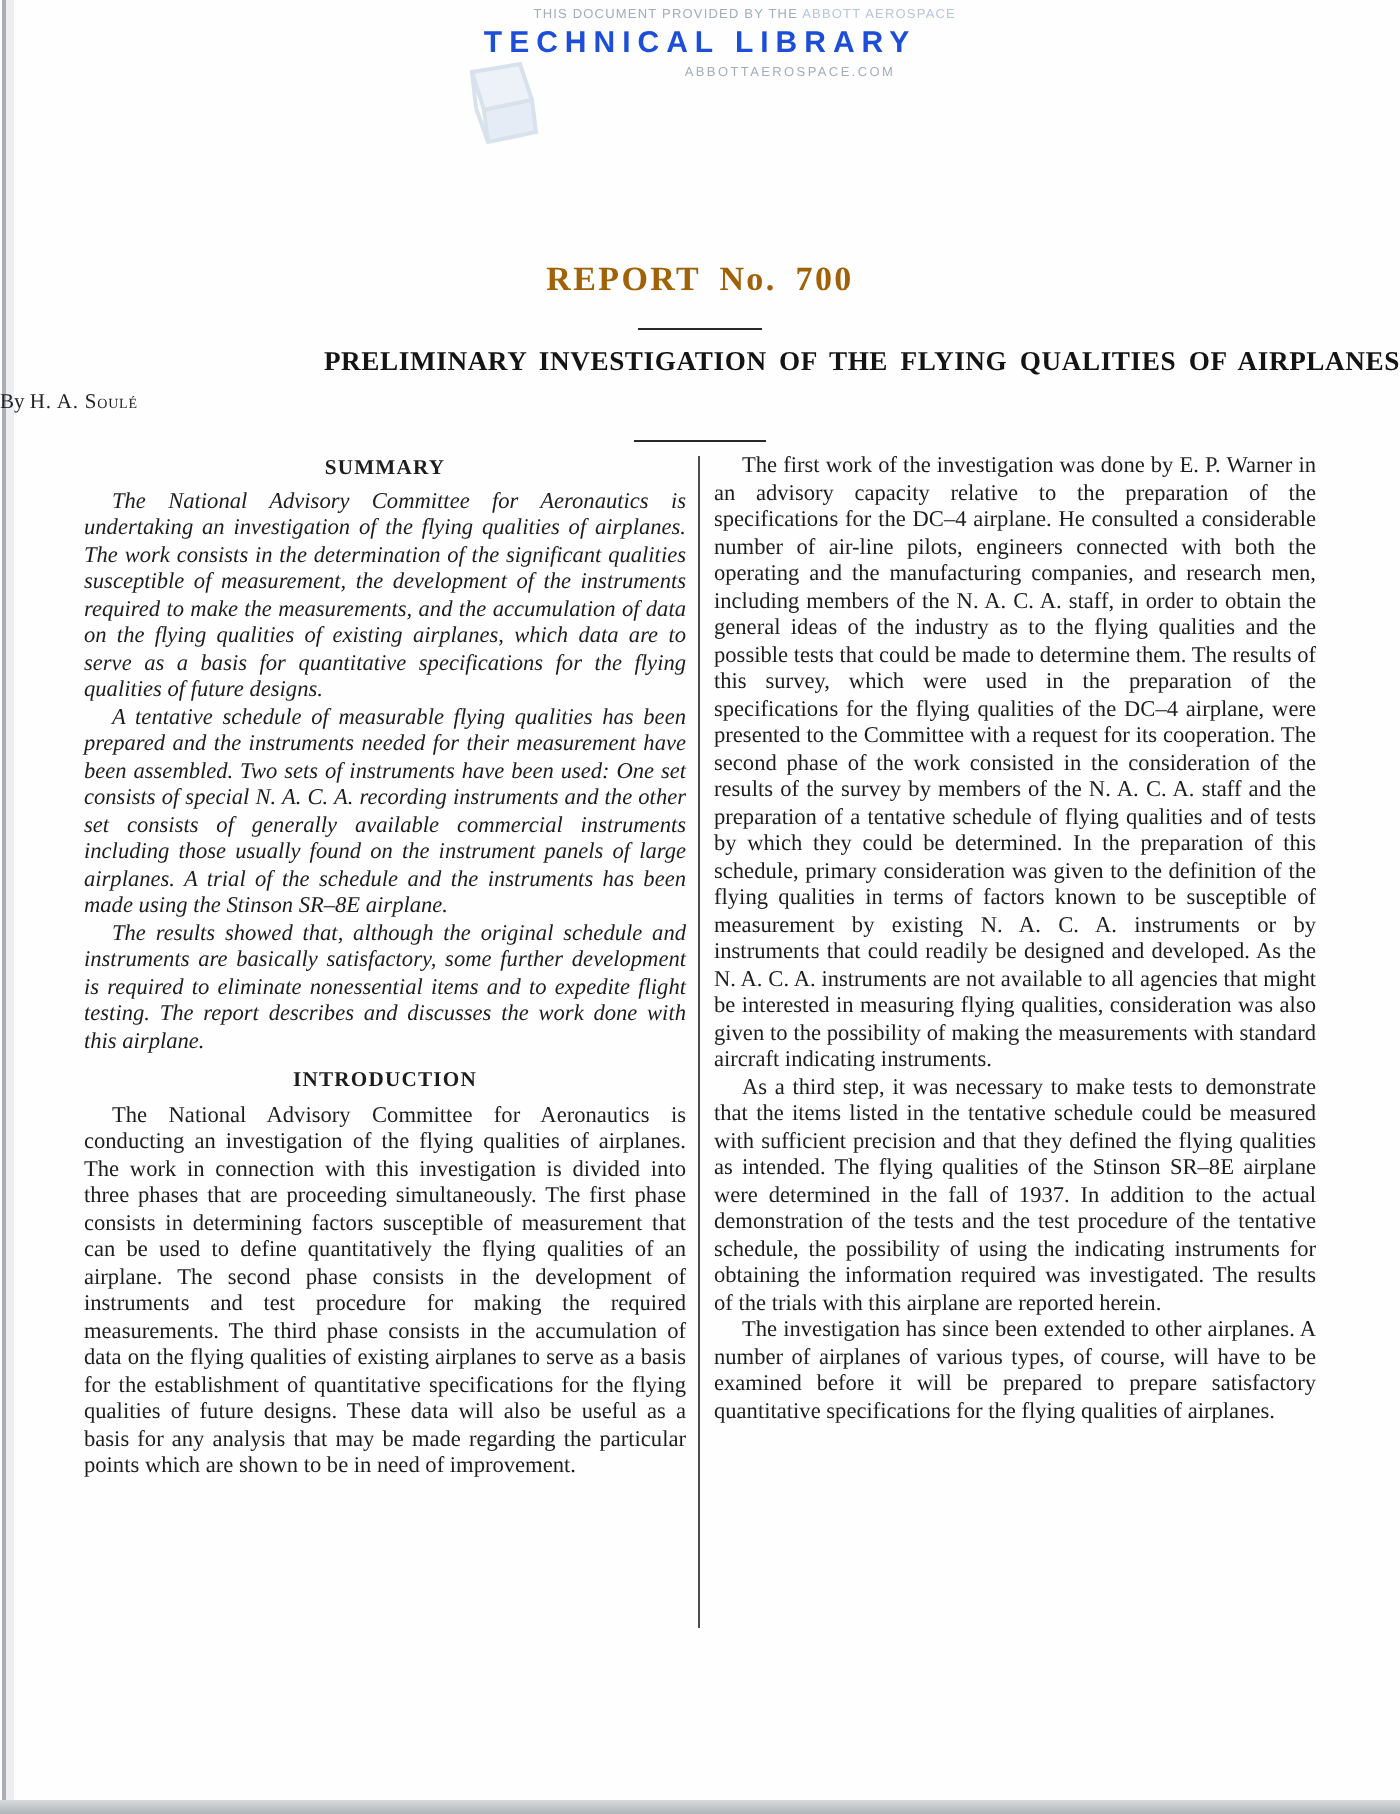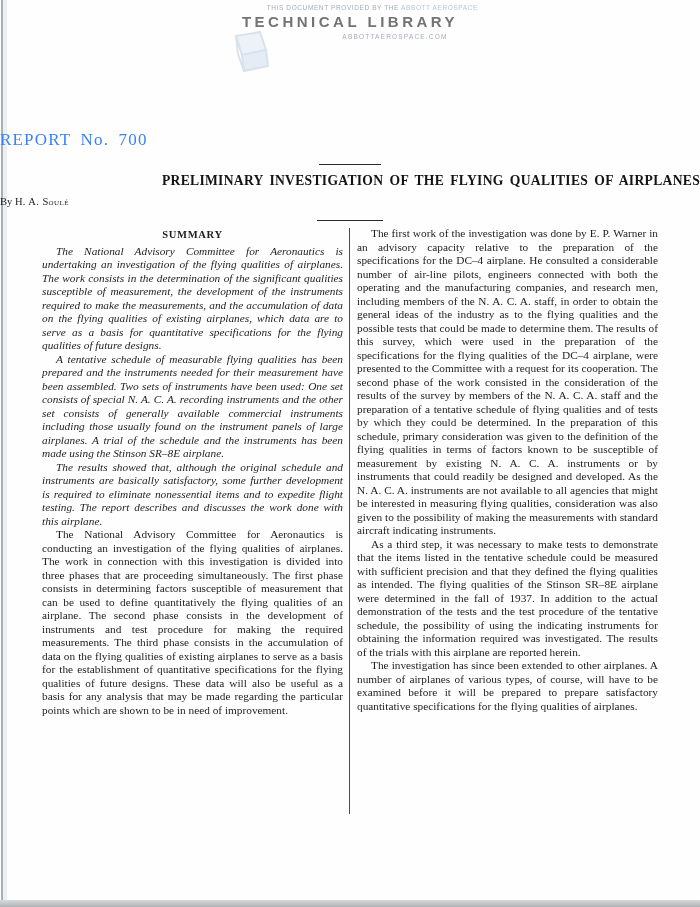--- a/index.html
+++ b/index.html
@@ -12,28 +12,28 @@
   .scan-edge-left{position:absolute;left:1px;top:0;width:2px;height:100%;background:#a9afb4;}
   .scan-edge-left2{position:absolute;left:3px;top:0;width:4px;height:100%;background:#eceeef;}
   .scan-edge-bottom{position:absolute;left:0;bottom:0;width:100%;height:7px;
     background:linear-gradient(#d8dbdd,#aeb3b7);}
   
   .watermark{position:absolute;top:4px;left:222px;width:256px;
     font-family:"Liberation Sans","DejaVu Sans",sans-serif;line-height:1.25;}
   .wm-line1{font-size:6.5px;letter-spacing:.6px;text-align:right;}
   .wm-prefix{color:#a3adba;}
   .wm-brand{color:#b7c6da;}
-  .wm-title{font-size:15px;letter-spacing:3.5px;color:#737373;font-weight:bold;
+  .wm-title{font-size:15px;letter-spacing:3.5px;color:#1d4ed8;font-weight:bold;
     text-align:center;margin-top:1px;}
   .wm-domain{font-size:6.5px;letter-spacing:1.2px;color:#a3adba;text-align:center;
     padding-left:90px;margin-top:1px;}
   .wm-logo{position:absolute;left:4px;top:20px;opacity:.75;}
   
-  .report-no{position:absolute;top:130px;left:0;width:100%;
-    font-size:17px;font-weight:normal;letter-spacing:1.2px;word-spacing:4px;color:#3b82f6;}
+  .report-no{position:absolute;top:130px;left:0;width:100%;text-align:center;
+    font-size:17px;font-weight:bold;letter-spacing:1.2px;word-spacing:4px;color:#a16207;}
   .rule{position:absolute;left:50%;transform:translateX(-50%);border-top:1.6px solid #2a2a2a;}
   .rule-1{top:164px;width:62px;}
   .doc-title{position:absolute;top:173px;left:0;width:100%;text-align:right;
     font-size:13.6px;font-weight:bold;letter-spacing:.3px;word-spacing:2.5px;color:#141414;}
   .byline{position:absolute;top:196px;left:0;width:100%;text-align:left;
     font-size:10.5px;color:#222;}
   .byline .author{font-variant:small-caps;letter-spacing:.4px;}
   .rule-2{top:220px;width:66px;}
   
   .columns{position:absolute;top:227px;left:42px;width:616px;display:flex;}
@@ -86,20 +86,21 @@
   <div class="col-divider"></div>
 
   <div class="col col-left">
     <div class="summary">
       <p class="section-heading heading-summary">SUMMARY</p>
       <p>The National Advisory Committee for Aeronautics is undertaking an investigation of the flying qualities of airplanes.  The work consists in the determination of the significant qualities susceptible of measurement, the development of the instruments required to make the measurements, and the accumulation of data on the flying qualities of existing airplanes, which data are to serve as a basis for quantitative specifications for the flying qualities of future designs.</p>
       <p>A tentative schedule of measurable flying qualities has been prepared and the instruments needed for their measurement have been assembled.  Two sets of instruments have been used: One set consists of special N. A. C. A. recording instruments and the other set consists of generally available commercial instruments including those usually found on the instrument panels of large airplanes.  A trial of the schedule and the instruments has been made using the Stinson SR–8E airplane.</p>
       <p>The results showed that, although the original schedule and instruments are basically satisfactory, some further development is required to eliminate nonessential items and to expedite flight testing.  The report describes and discusses the work done with this airplane.</p>
     </div>
     <div>
+      <p class="section-heading heading-intro">INTRODUCTION</p>
       <p>The National Advisory Committee for Aeronautics is conducting an investigation of the flying qualities of airplanes.  The work in connection with this investigation is divided into three phases that are proceeding simultaneously.  The first phase consists in determining factors susceptible of measurement that can be used to define quantitatively the flying qualities of an airplane.  The second phase consists in the development of instruments and test procedure for making the required measurements.  The third phase consists in the accumulation of data on the flying qualities of existing airplanes to serve as a basis for the establishment of quantitative specifications for the flying qualities of future designs.  These data will also be useful as a basis for any analysis that may be made regarding the particular points which are shown to be in need of improvement.</p>
     </div>
   </div>
 
   <div class="col col-right">
     <p>The first work of the investigation was done by E. P. Warner in an advisory capacity relative to the preparation of the specifications for the DC–4 airplane.  He consulted a considerable number of air-line pilots, engineers connected with both the operating and the manufacturing companies, and research men, including members of the N. A. C. A. staff, in order to obtain the general ideas of the industry as to the flying qualities and the possible tests that could be made to determine them.  The results of this survey, which were used in the preparation of the specifications for the flying qualities of the DC–4 airplane, were presented to the Committee with a request for its cooperation.  The second phase of the work consisted in the consideration of the results of the survey by members of the N. A. C. A. staff and the preparation of a tentative schedule of flying qualities and of tests by which they could be determined.  In the preparation of this schedule, primary consideration was given to the definition of the flying qualities in terms of factors known to be susceptible of measurement by existing N. A. C. A. instruments or by instruments that could readily be designed and developed.  As the N. A. C. A. instruments are not available to all agencies that might be interested in measuring flying qualities, consideration was also given to the possibility of making the measurements with standard aircraft indicating instruments.</p>
     <p>As a third step, it was necessary to make tests to demonstrate that the items listed in the tentative schedule could be measured with sufficient precision and that they defined the flying qualities as intended.  The flying qualities of the Stinson SR–8E airplane were determined in the fall of 1937.  In addition to the actual demonstration of the tests and the test procedure of the tentative schedule, the possibility of using the indicating instruments for obtaining the information required was investigated.  The results of the trials with this airplane are reported herein.</p>
     <p>The investigation has since been extended to other airplanes.  A number of airplanes of various types, of course, will have to be examined before it will be prepared to prepare satisfactory quantitative specifications for the flying qualities of airplanes.</p>
   </div>
 </div>

